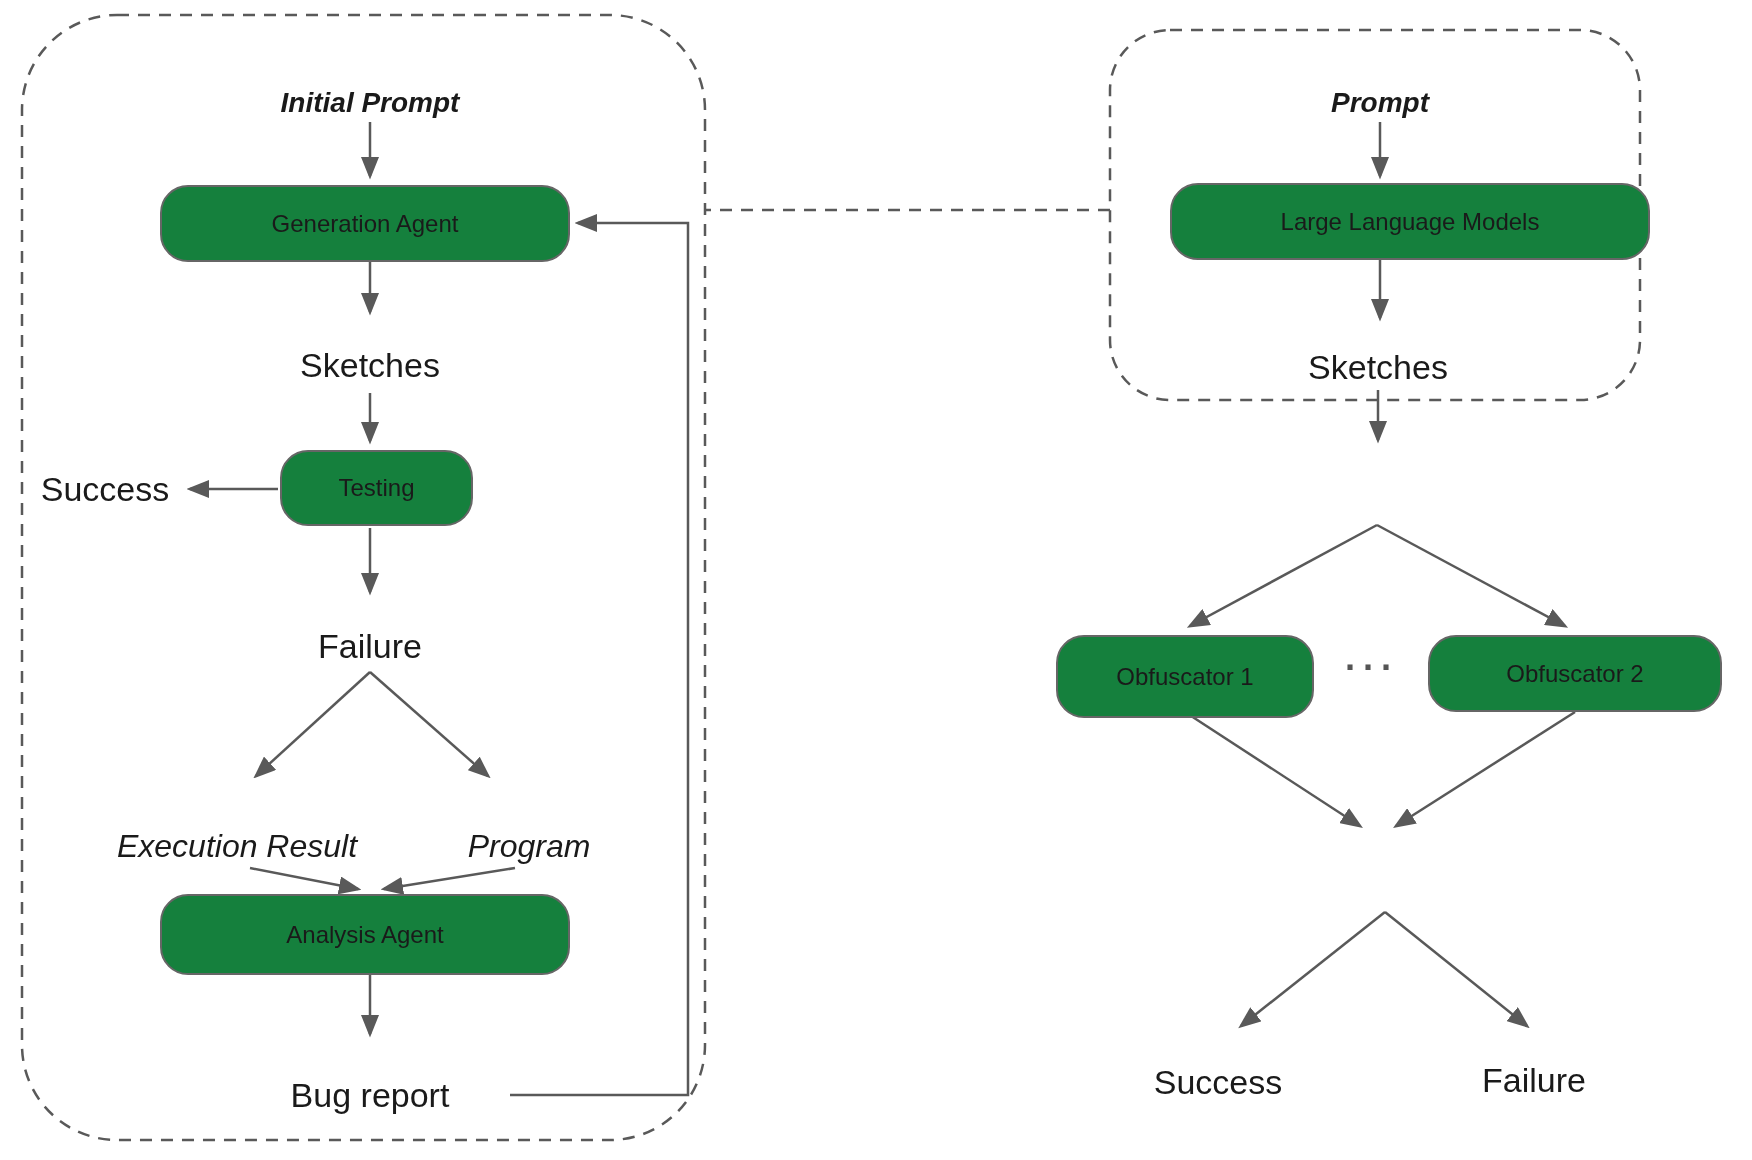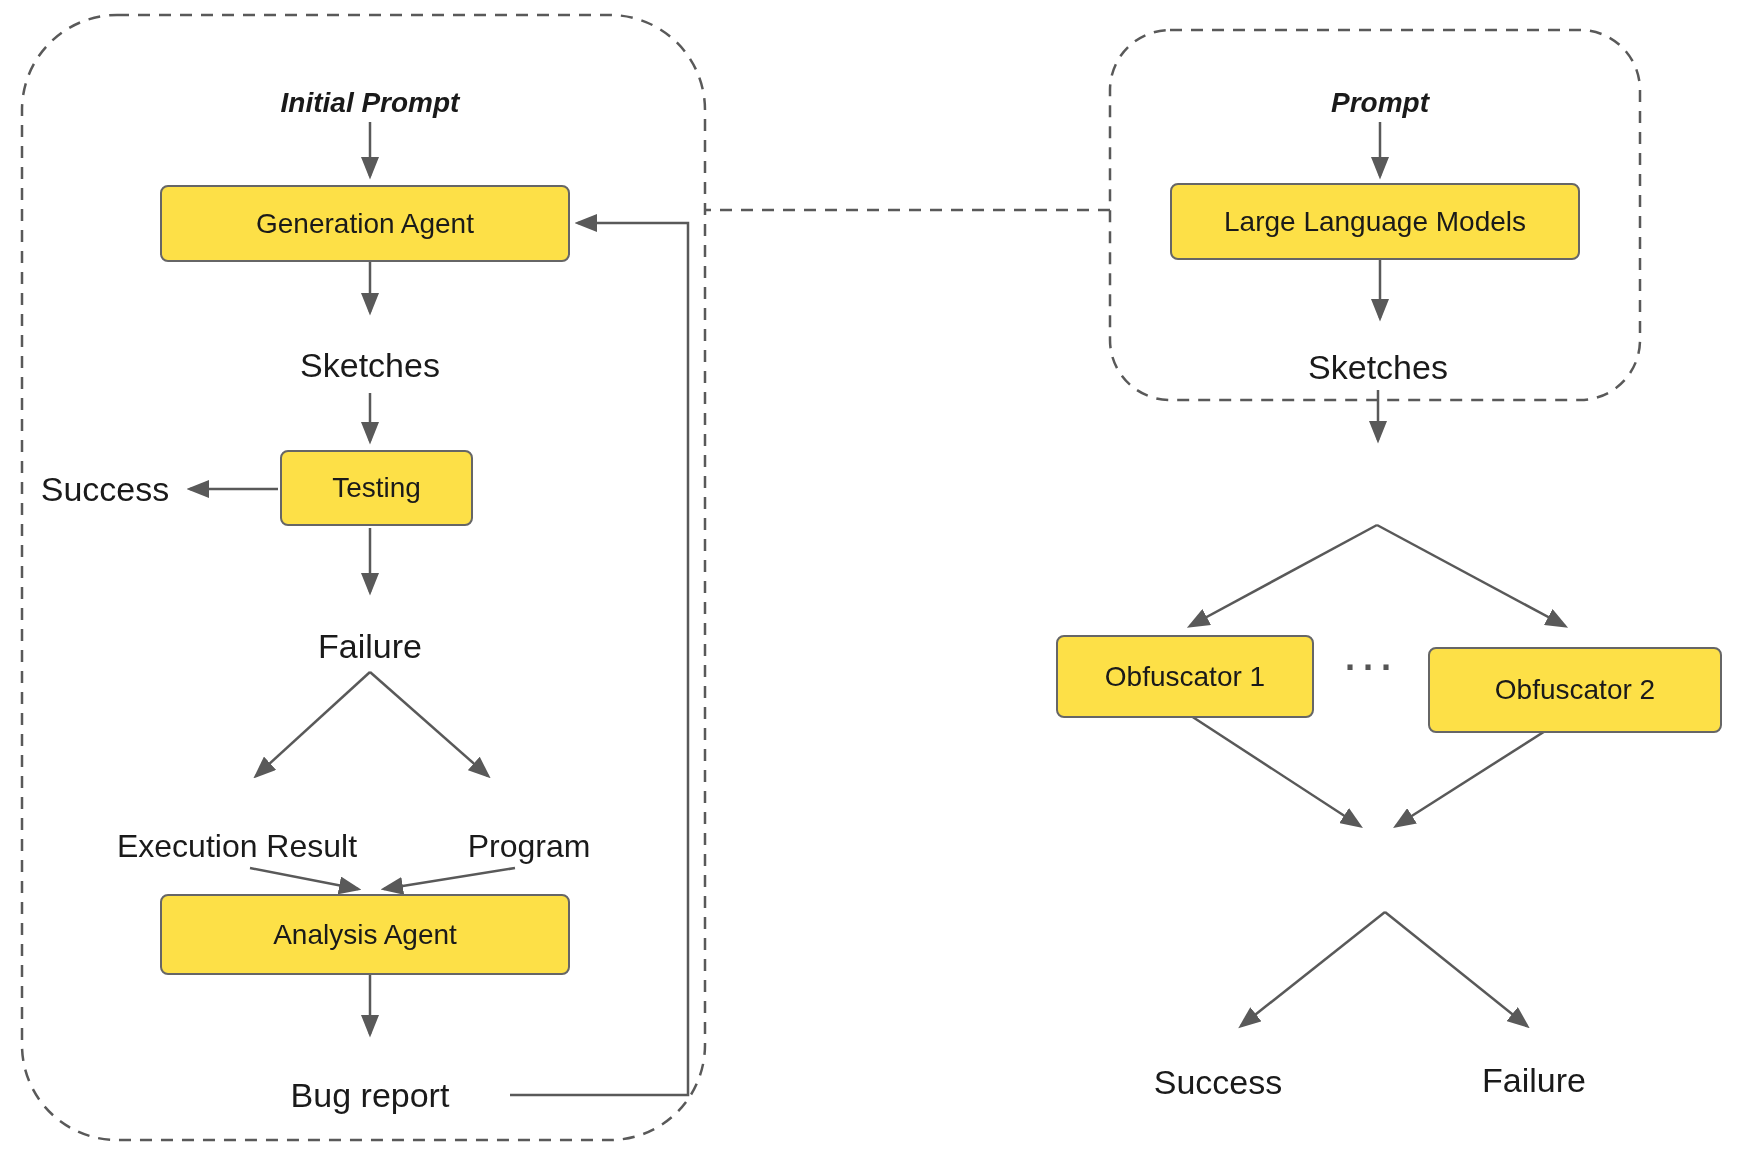--- a/index.html
+++ b/index.html
@@ -5,29 +5,29 @@
   html,body{
     margin:0; padding:0; background:#ffffff;
     font-family:"Liberation Sans", sans-serif;
   }
   #stage{
     position:relative; width:1752px; height:1160px; background:#ffffff; overflow:hidden;
   }
   #wires{ position:absolute; left:0; top:0; z-index:0; }
   .node{
     position:absolute; z-index:2; box-sizing:border-box;
-    background:#fde047; border:2.5px solid #666666; border-radius:8px;
+    background:#15803d; border:2.5px solid #666666; border-radius:28px;
     display:flex; align-items:center; justify-content:center;
-    font-size:28px; color:#1a1a1a; white-space:nowrap;
+    font-size:24px; color:#1a1a1a; white-space:nowrap;
   }
   .flowlabel{
     position:absolute; z-index:2; transform:translate(-50%,-50%);
     font-size:34px; color:#1a1a1a; white-space:nowrap;
   }
-  .flowlabel.small{ font-size:32px; }
+  .flowlabel.small{ font-size:32px;font-style:italic; }
   .flowlabel.prompt{ font-style:italic; font-size:28px;font-weight:bold; }
   .flowlabel.dots{ font-size:36px; color:#555; letter-spacing:6px; font-weight:bold; }
 </style>
 </head>
 <body>
 
 <div id="stage">
 
   <svg id="wires" width="1752" height="1160" viewBox="0 0 1752 1160">
     <defs>
@@ -80,29 +80,29 @@
   <div class="flowlabel small" style="left:237px; top:846px;">Execution Result</div>
 
   <div class="flowlabel small" style="left:529px; top:846px;">Program</div>
 
   <div class="node" style="left:160px; top:894px; width:410px; height:81px;">Analysis Agent</div>
 
   <div class="flowlabel" style="left:370px; top:1095px;">Bug report</div>
 
   <div class="flowlabel prompt" style="left:1380px; top:103px;">Prompt</div>
 
-  <div class="node" style="left:1170px; top:183px; width:410px; height:77px;">Large Language Models</div>
+  <div class="node" style="left:1170px; top:183px; width:480px; height:77px;">Large Language Models</div>
 
   <div class="flowlabel" style="left:1378px; top:367px;">Sketches</div>
 
 
   <div class="node" style="left:1056px; top:635px; width:258px; height:83px;">Obfuscator 1</div>
 
   <div class="flowlabel dots" style="left:1372px; top:668px;">···</div>
 
-  <div class="node" style="left:1428px; top:635px; width:294px; height:86px;margin-top:12px;">Obfuscator 2</div>
+  <div class="node" style="left:1428px; top:635px; width:294px; height:77px;">Obfuscator 2</div>
 
 
   <div class="flowlabel" style="left:1218px; top:1082px;">Success</div>
 
   <div class="flowlabel" style="left:1534px; top:1080px;">Failure</div>
 
 </div>
 
 </body></html>

